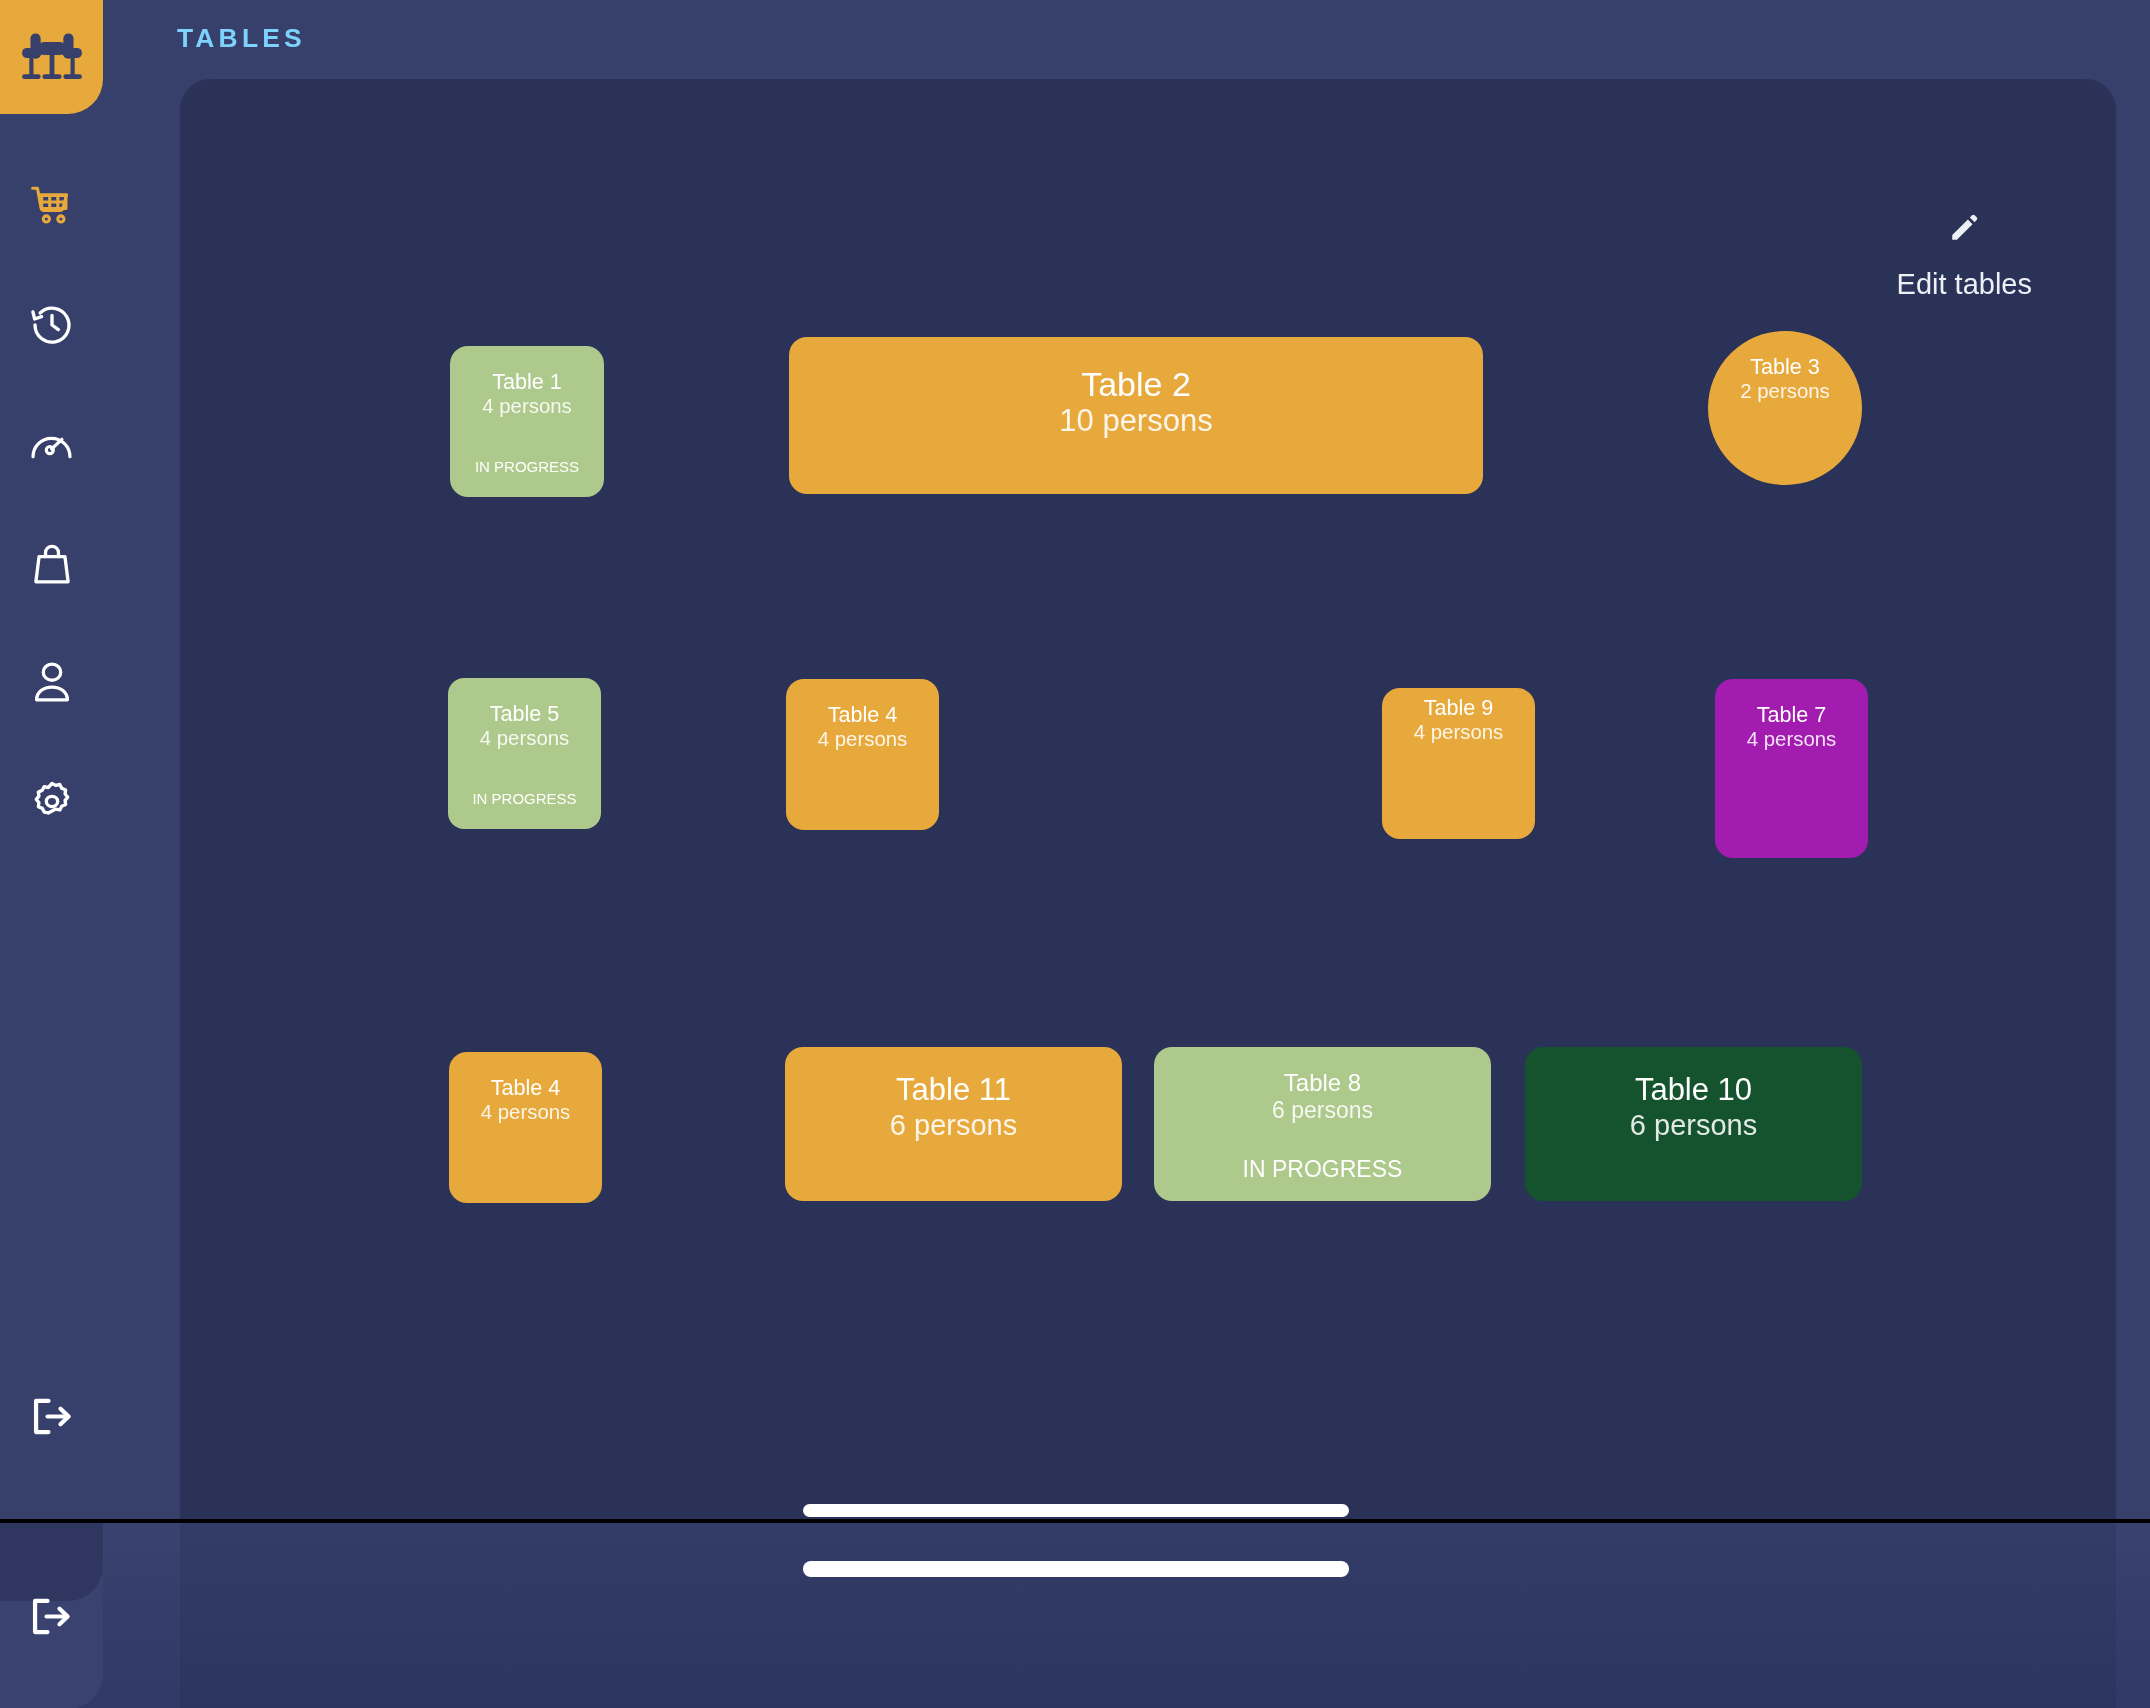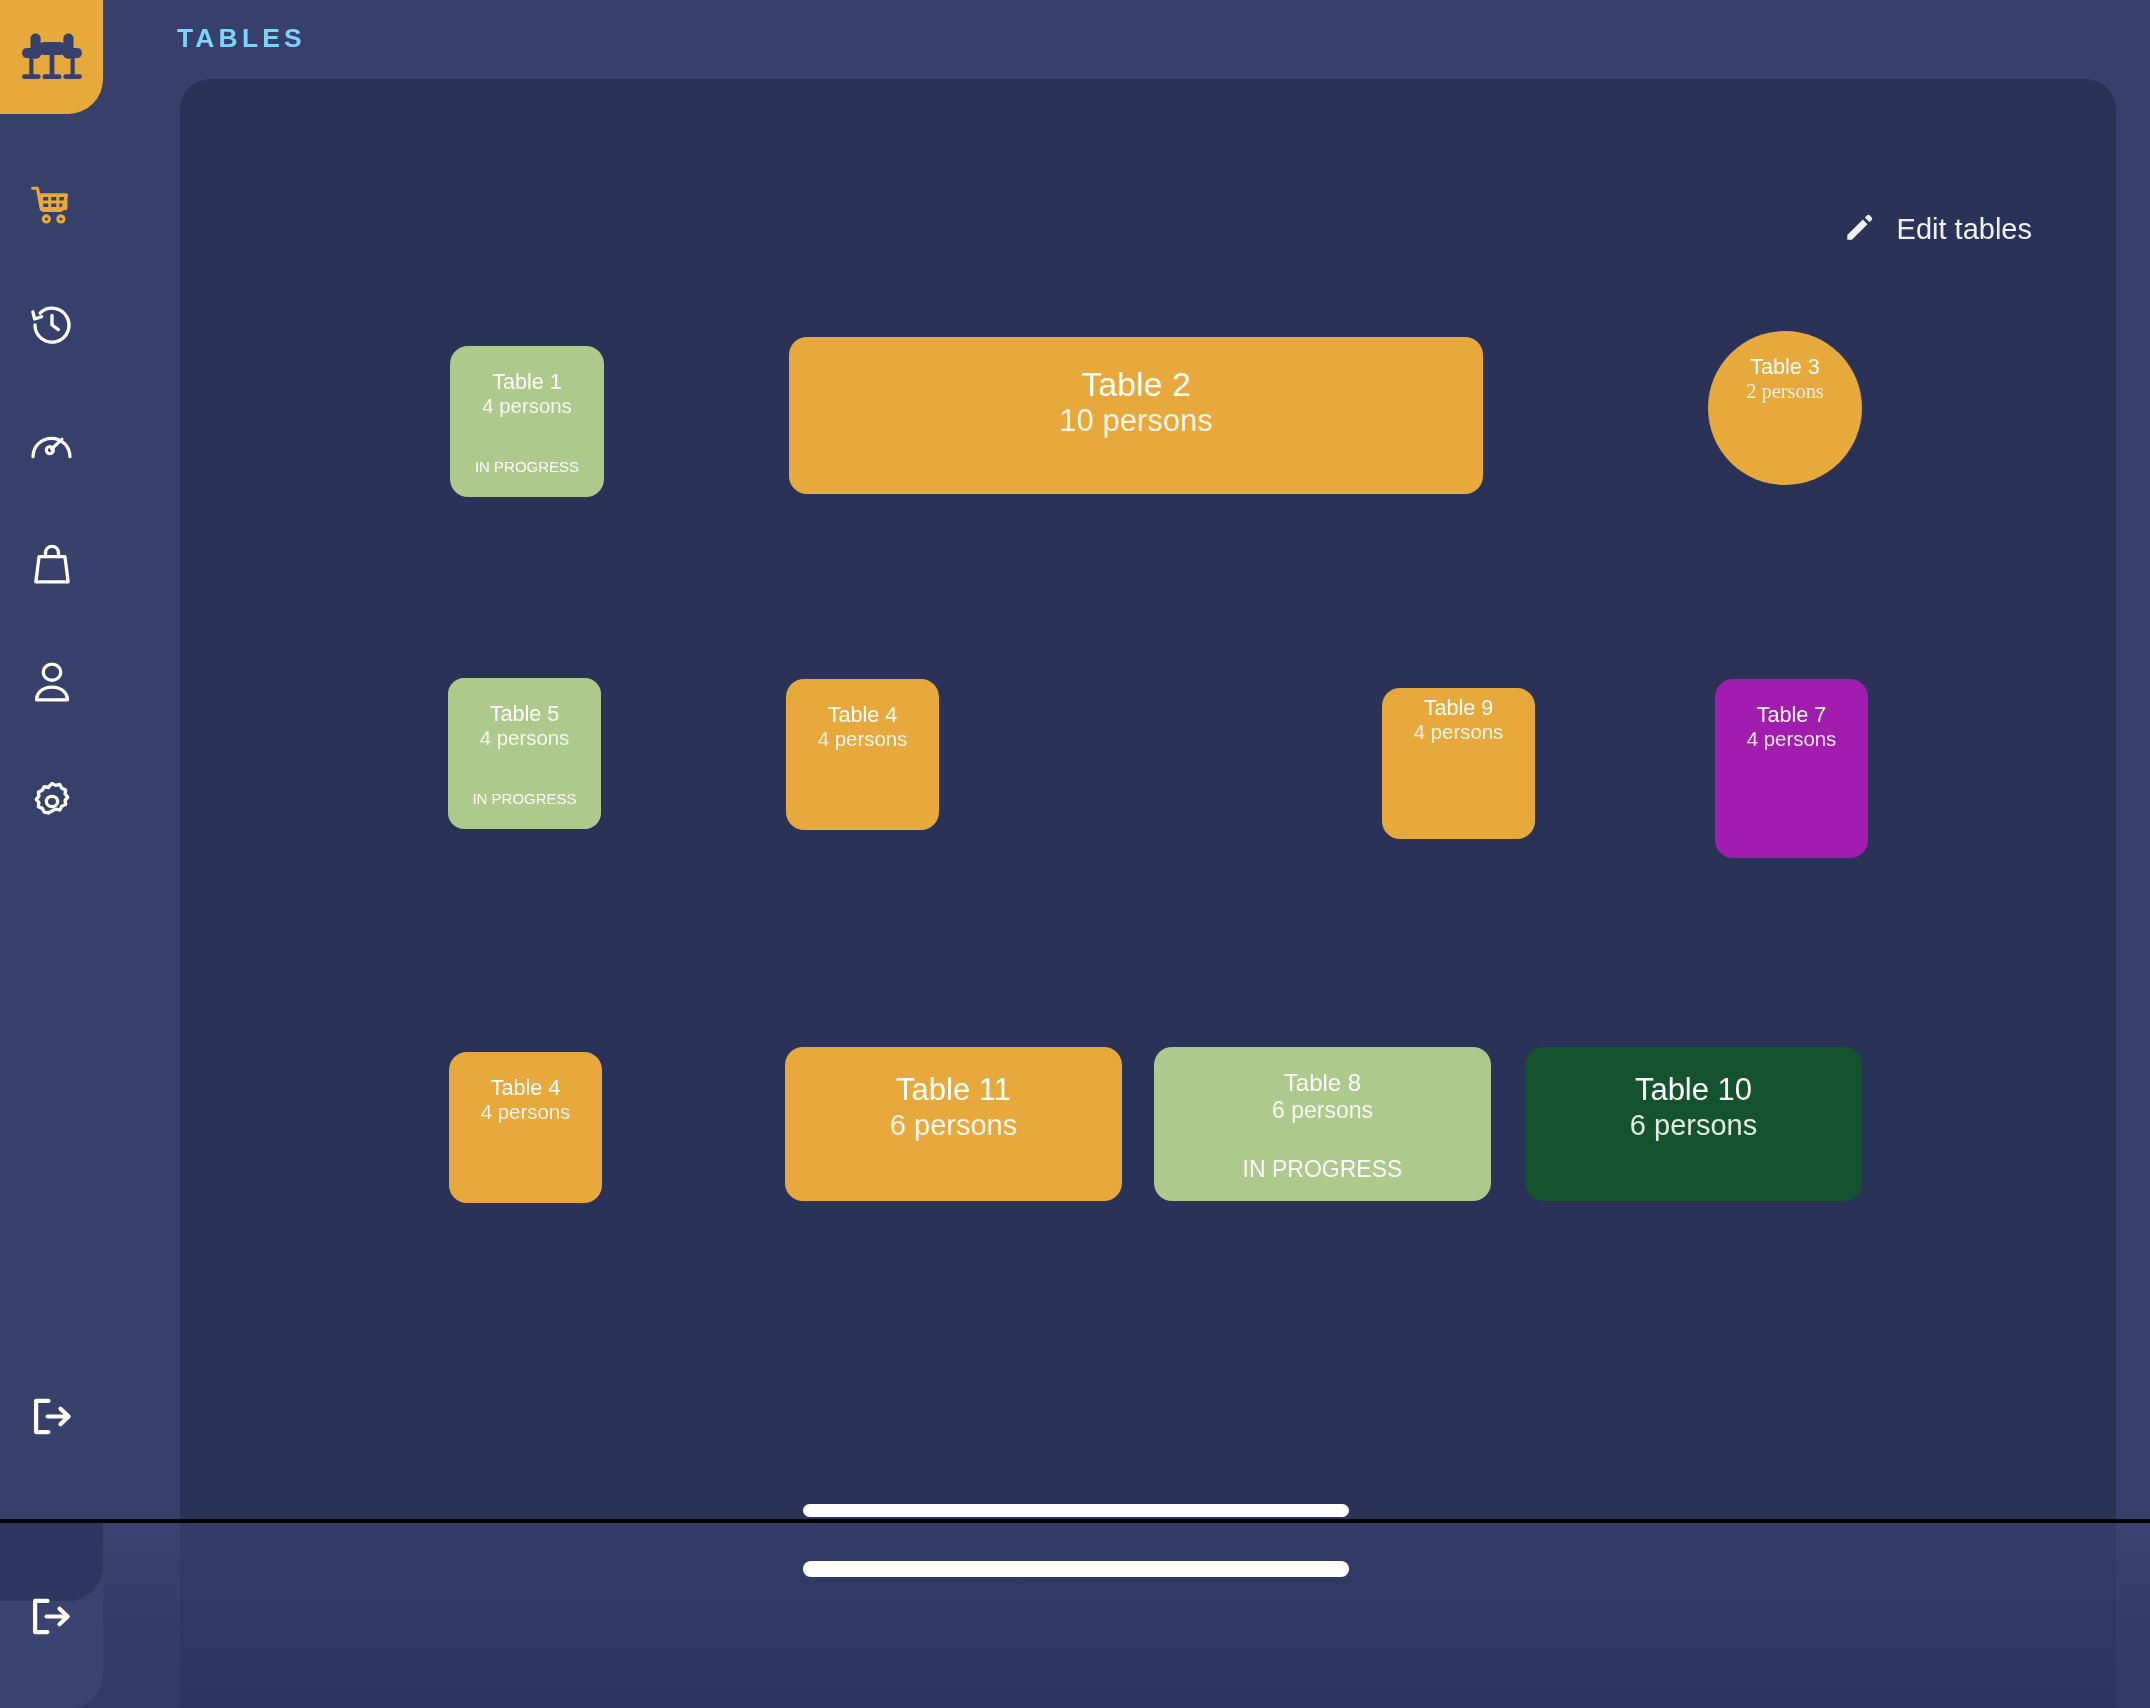--- a/index.html
+++ b/index.html
@@ -87,20 +87,21 @@
   }
 
   #edit-tables-btn {
     position: absolute;
     right: 84px;
     top: 133px;
     display: flex;
     align-items: center;
     gap: 21.6px;
     cursor: pointer;
+    flex-direction: column;
   }
   #edit-tables-btn .label {
     font-size: 29px;
     color: #eef0f6;
   }
 
   
   .tcard {
     position: absolute;
     display: flex;
@@ -296,21 +297,21 @@
           <div class="t-name" style="font-size: 21.6px;">Table 1</div>
           <div class="t-pers" style="font-size: 20.4px;">4 persons</div>
           <div class="t-stat" style="font-size: 15px; position: absolute; bottom: 21.6px; left: 0px; right: 0px; text-align: center;">IN PROGRESS</div>
         </div>
         <div class="tcard" style="left: 609px; top: 258px; width: 694px; height: 157px; background: rgb(232, 169, 60); border-radius: 18px; padding-top: 28px;">
           <div class="t-name" style="font-size: 34px;">Table 2</div>
           <div class="t-pers" style="font-size: 31px;">10 persons</div>
         </div>
         <div class="tcard" style="left: 1528px; top: 252px; width: 154px; height: 154px; background: rgb(232, 169, 60); border-radius: 50%; padding-top: 24px;">
           <div class="t-name" style="font-size: 21.6px;">Table 3</div>
-          <div class="t-pers" style="font-size: 20.4px; font-family: Liberation Serif, serif;">2 persons</div>
+          <div class="t-pers" style="font-size: 20.4px;">2 persons</div>
         </div>
         <div class="tcard" style="left: 268px; top: 599px; width: 153px; height: 151px; background: rgb(174, 201, 140); border-radius: 16px; padding-top: 24px;">
           <div class="t-name" style="font-size: 21.6px;">Table 5</div>
           <div class="t-pers" style="font-size: 20.4px;">4 persons</div>
           <div class="t-stat" style="font-size: 15px; position: absolute; bottom: 21.6px; left: 0px; right: 0px; text-align: center;">IN PROGRESS</div>
         </div>
         <div class="tcard" style="left: 606px; top: 600px; width: 153px; height: 151px; background: rgb(232, 169, 60); border-radius: 18px; padding-top: 24px;">
           <div class="t-name" style="font-size: 21.6px;">Table 4</div>
           <div class="t-pers" style="font-size: 20.4px;">4 persons</div>
         </div>

